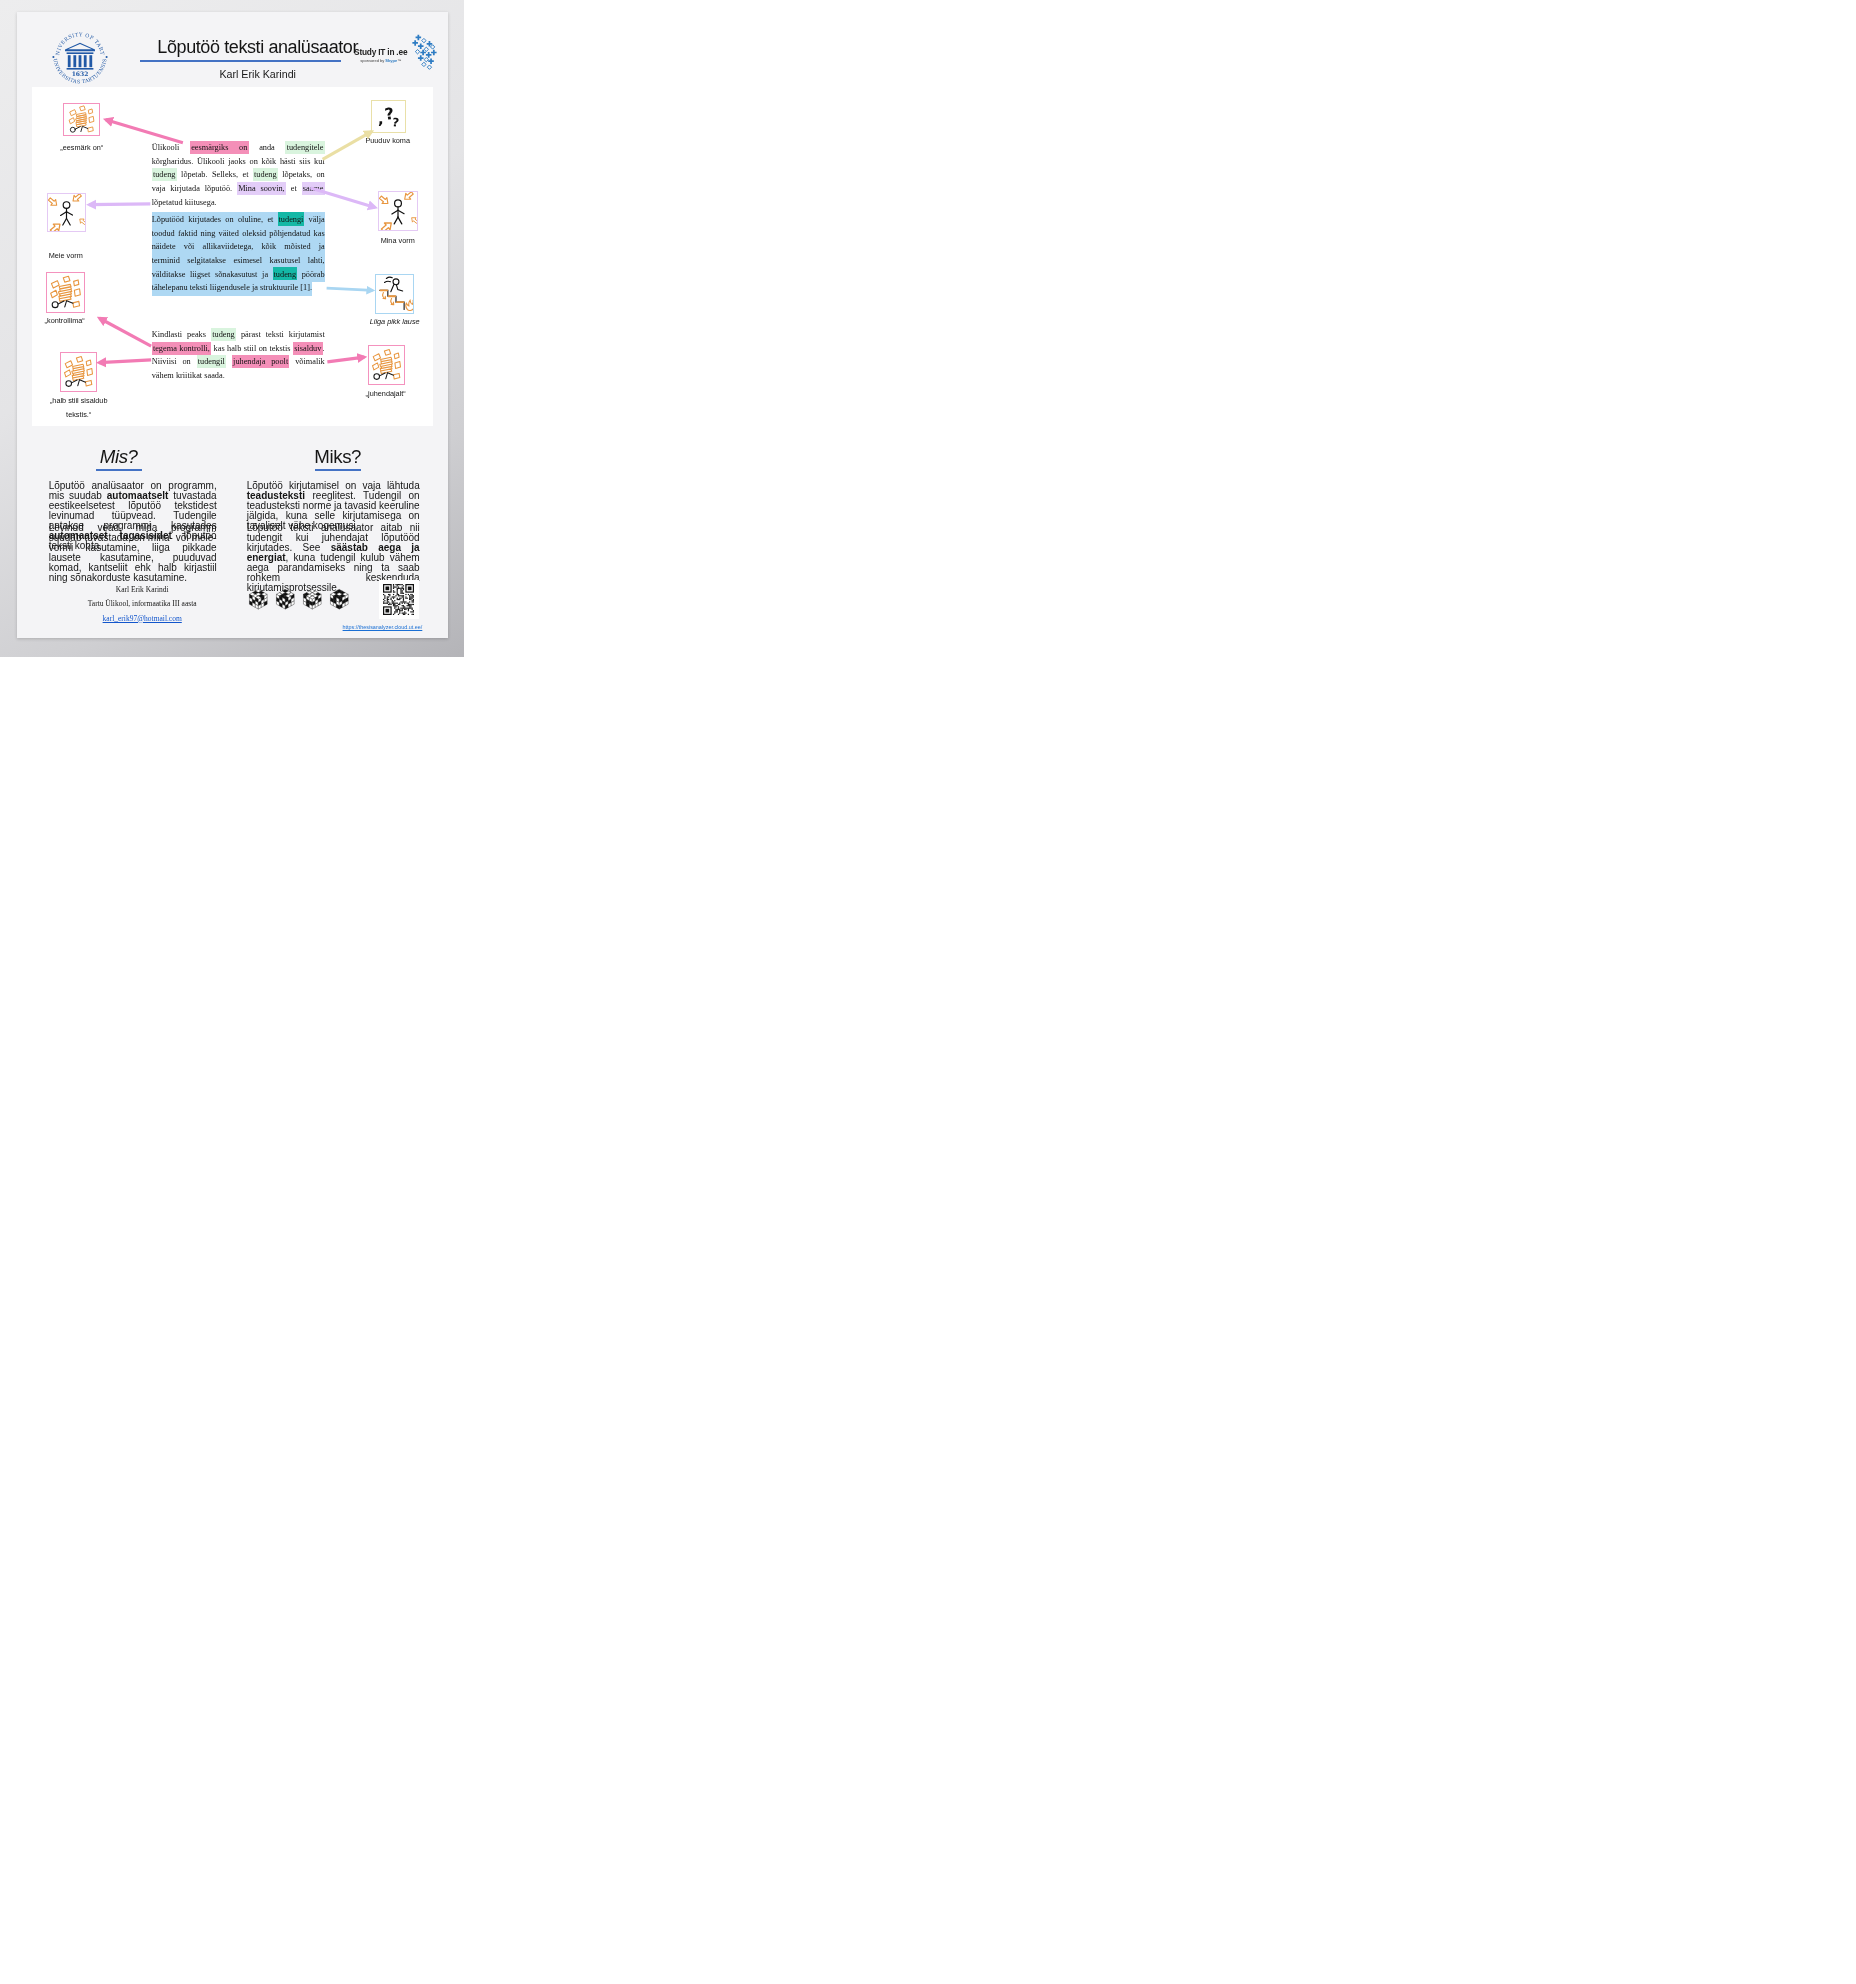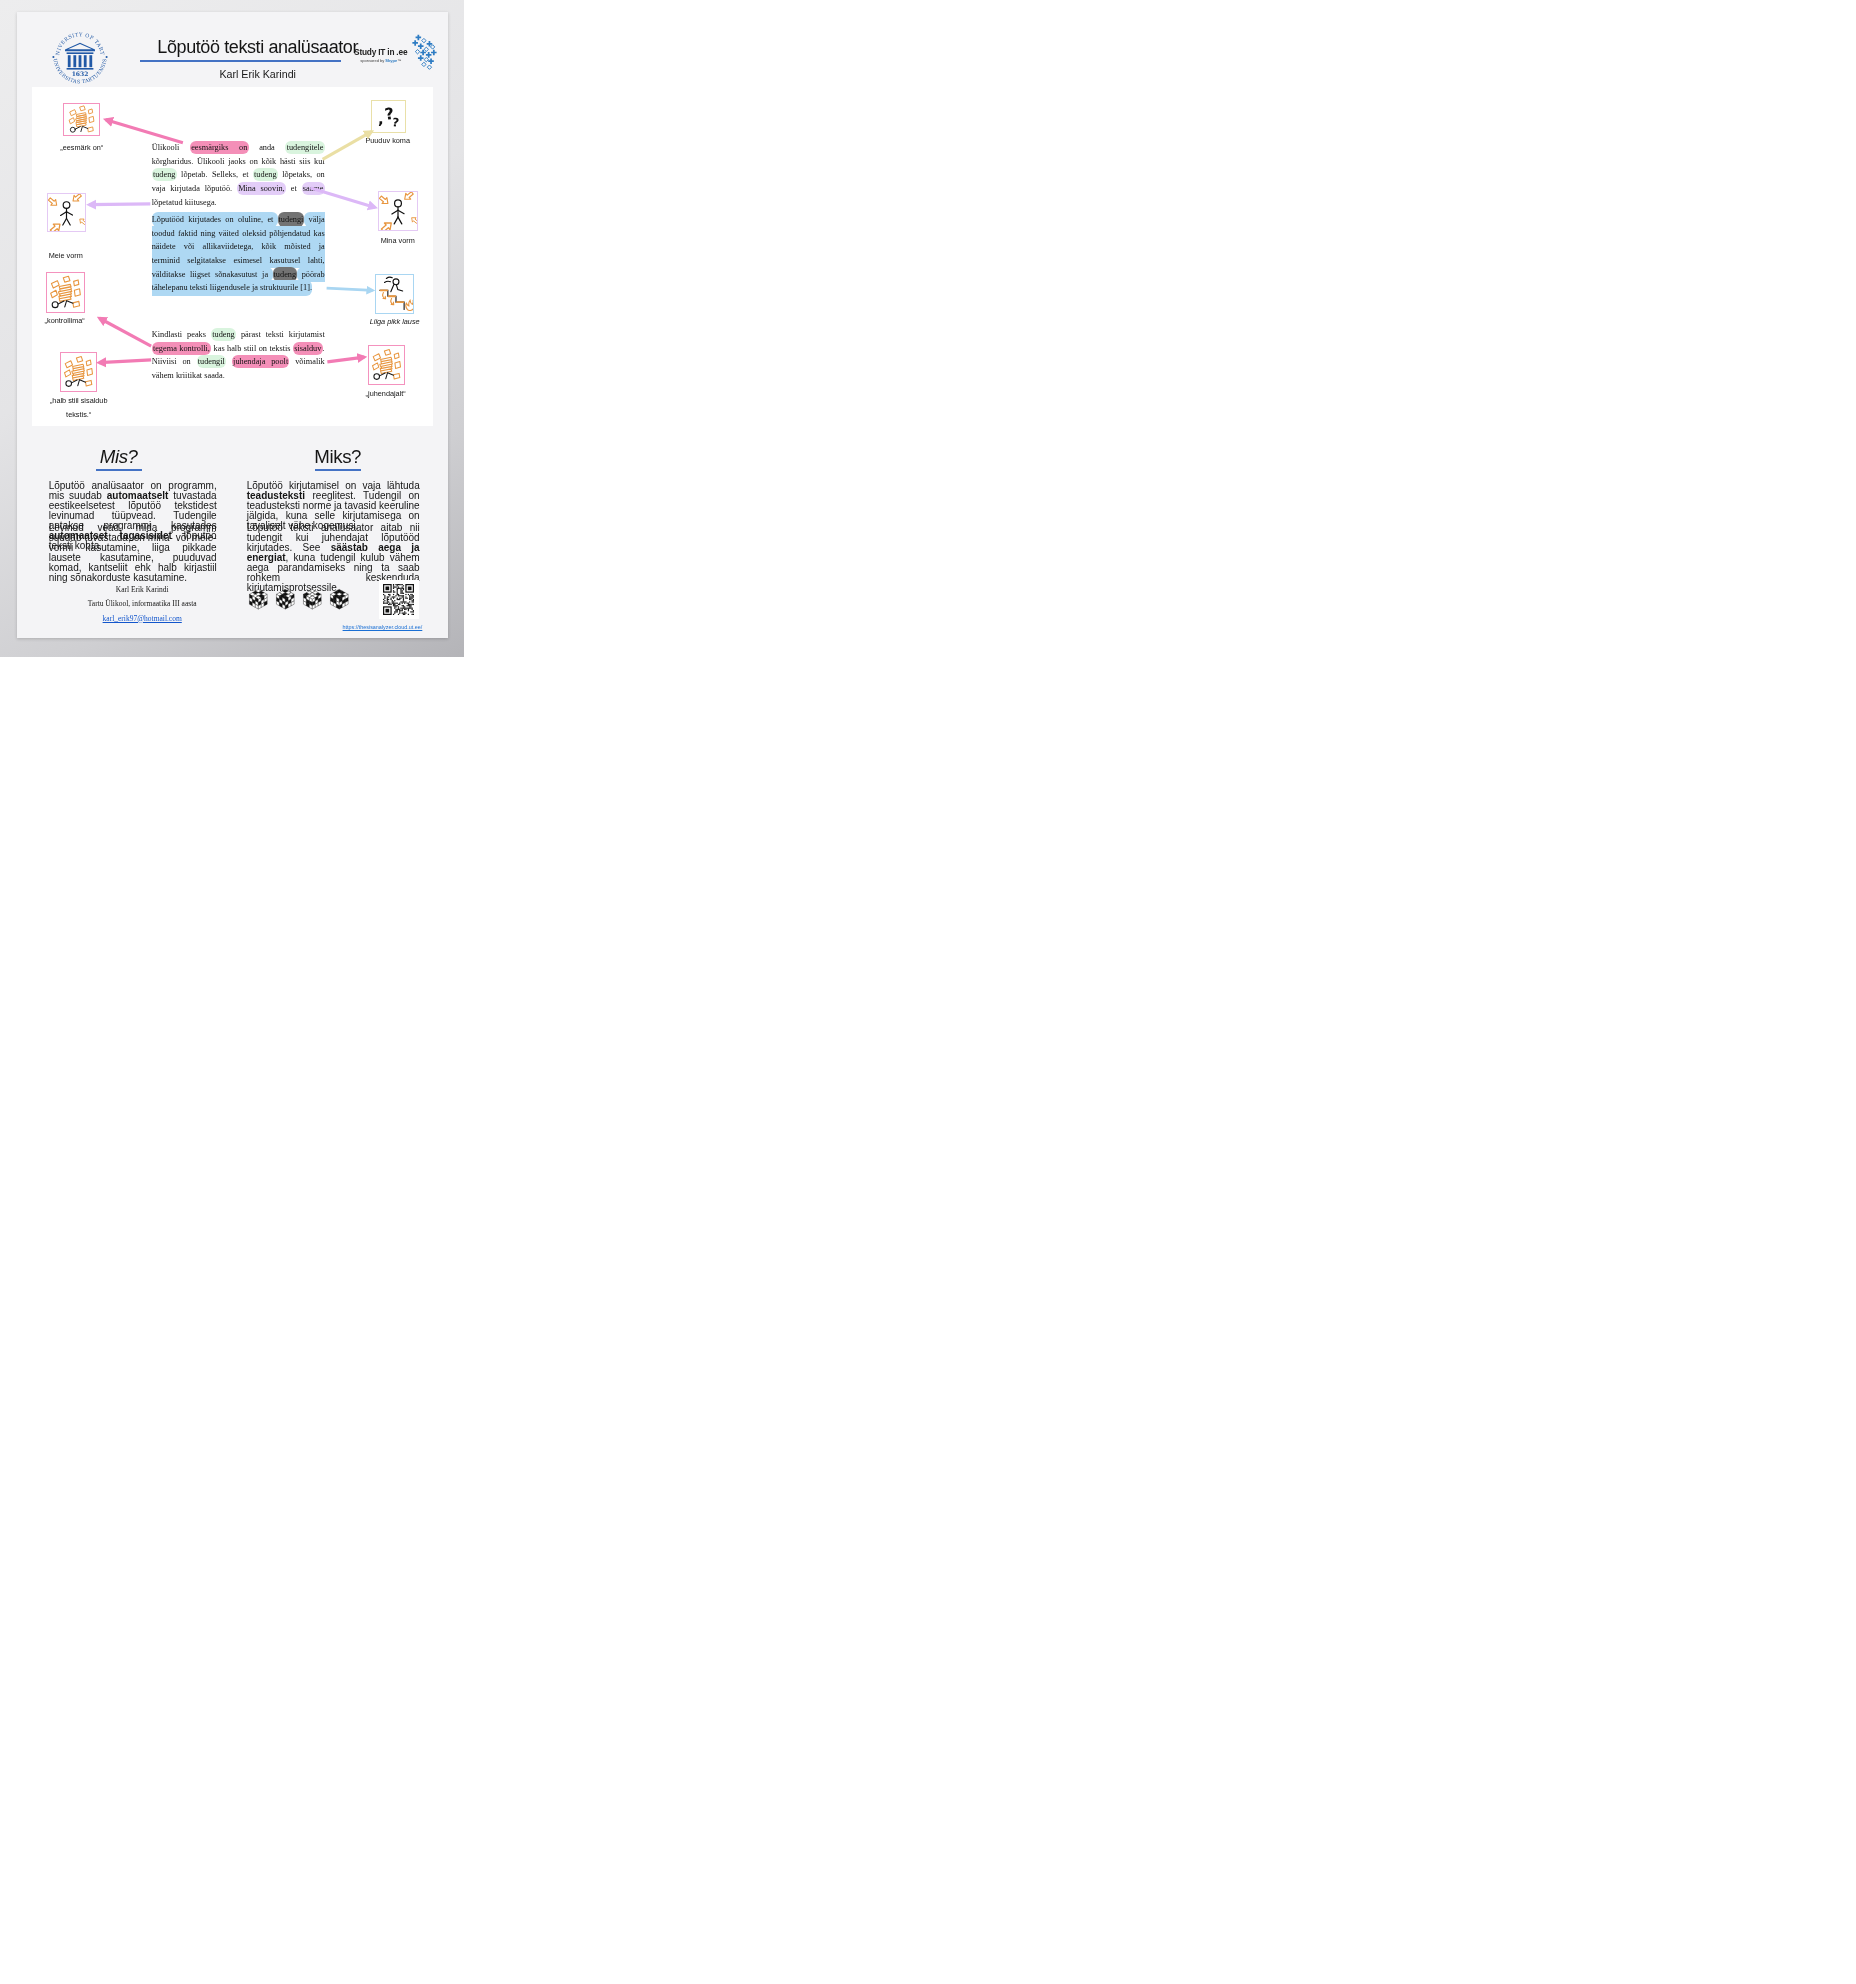--- a/index.html
+++ b/index.html
@@ -29,26 +29,26 @@
   .b-yellow{border-color:#e9e0a8;}
   .b-blue{border-color:#a9d6f2;}
   .box svg{width:100%;height:100%;display:block;}
   .lbl{position:absolute;transform:translateX(-50%);text-align:center;white-space:nowrap;
        font-size:7.3px;color:#141414;}
   .lbl.wrap{white-space:normal;width:83px;line-height:14px;}
 
   
   .para{position:absolute;left:135px;width:173px;font-family:"Liberation Serif",serif;
         font-size:8.3px;line-height:13.7px;text-align:justify;color:#121212;}
-  .mk{padding:2px 1.2px;border-radius:6px;}
+  .mk{padding:2px 1.2px;}
   .mk-pink{background:#f48fb8;}
   .mk-green{background:#d9f4de;}
   .mk-purple{background:#e3cdf8;}
   .mk-blue{background:#aed8f3;padding:3.2px 0;}
-  .mk-greenin{background:#737373;padding:3.2px 0.8px;}
+  .mk-greenin{background:#14b8a6;padding:3.2px 0.8px;}
   .bd{font-weight:bold;}
 
   .arrows{position:absolute;left:15px;top:75px;width:401px;height:339px;pointer-events:none;}
 
   
   .bigq{position:absolute;transform:translateX(-50%);font-size:18.7px;letter-spacing:-0.4px;color:#161616;}
   .qrule{position:absolute;height:2.4px;background:#4472c4;}
   .colp{position:absolute;font-family:Liberation Sans, sans-serif;font-size:10px;line-height:10px;
         text-align:justify;color:#141414;}
   .contact{position:absolute;left:48px;top:573px;width:155px;text-align:center;

